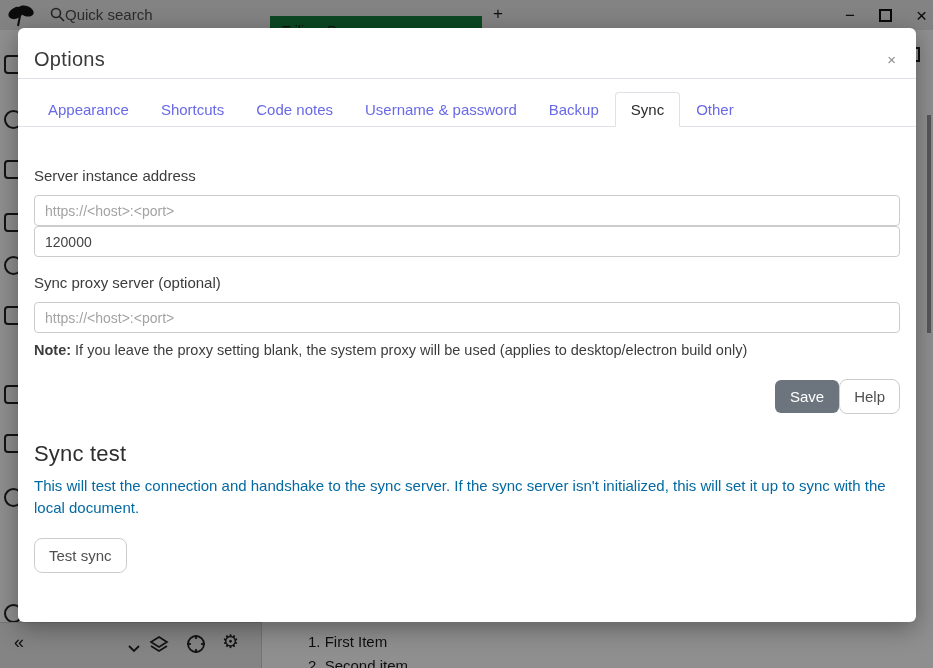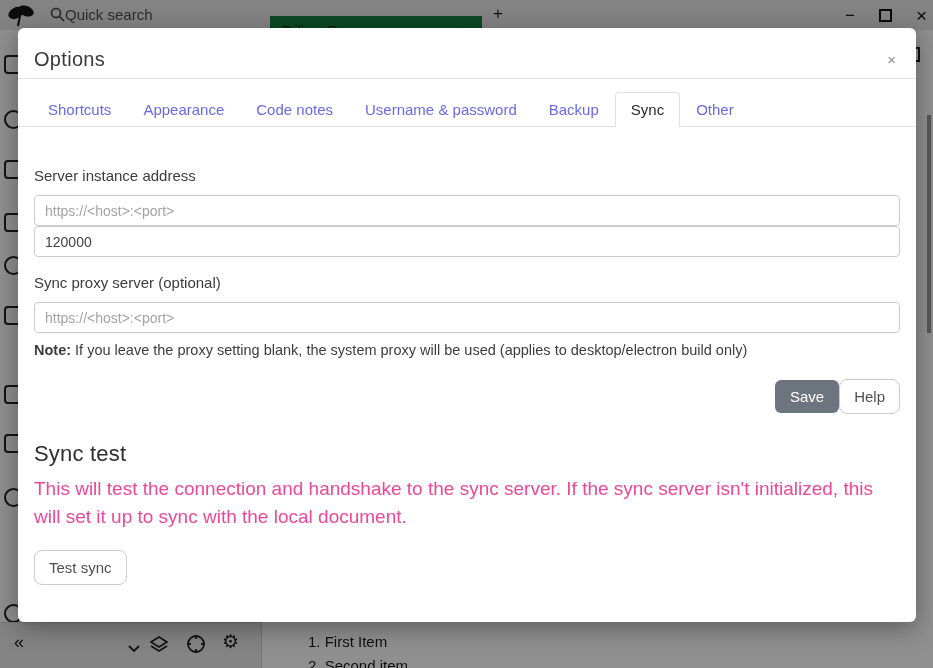--- a/index.html
+++ b/index.html
@@ -62,21 +62,21 @@
   .section-heading { font-size:22px; font-weight:400; color:#2e2e2e; letter-spacing:.2px; }
   .field-label { display:block; font-size:15px; color:#3c3c3c; margin:17px 0 11px; }
   .form-input { display:block; width:100%; height:31px; padding:5px 10px; font-size:14px; color:#444; border:1px solid #ccc; border-radius:4px; outline:none; background:#fff; font-family:inherit; }
   .form-input::placeholder { color:#a3a3a3; }
   .note-line { font-size:14.5px; color:#3c3c3c; margin-top:9px; }
   .note-line b { font-weight:700; }
   .btn-row { display:flex; justify-content:flex-end; align-items:center; margin-top:21px; }
   .btn-save { background:#6c757d; color:#fff; border:none; border-radius:6px; padding:8px 15px; font-size:15px; font-family:inherit; cursor:pointer; }
   .btn-plain { background:#fff; color:#4f4f4f; border:1px solid #ccc; border-radius:8px; padding:8px 14px; font-size:15px; font-family:inherit; cursor:pointer; }
   .sync-test-heading { margin-top:27px; }
-  .desc { font-size:19px; color:#ec4899; line-height:1.48; margin-top:8px; max-width:872px; }
+  .desc { font-size:15px; color:#0369a1; line-height:1.48; margin-top:8px; max-width:872px; }
   .btn-test { margin-top:19px; }
 </style>
 </head>
 <body>
 
 <div class="app-bg">
   <div class="titlebar">
     <span class="logo">
       <svg width="28" height="24" viewBox="0 0 28 24">
         <ellipse cx="9" cy="10" rx="8" ry="5.5" transform="rotate(-28 9 10)" fill="#171717"></ellipse>
@@ -156,22 +156,22 @@
 
 <div class="backdrop"></div>
 
 <div class="modal">
   <div class="modal-header">
     <span class="modal-title">Options</span>
     <span class="modal-close">×</span>
   </div>
 
   <div class="tabs">
+    <span class="tab">Appearance</span>
     <span class="tab">Shortcuts</span>
-    <span class="tab">Appearance</span>
     <span class="tab">Code notes</span>
     <span class="tab">Username &amp; password</span>
     <span class="tab">Backup</span>
     <span class="tab active">Sync</span>
     <span class="tab">Other</span>
   </div>
 
   <div class="tab-body">
 
     <label class="field-label">Server instance address</label>

